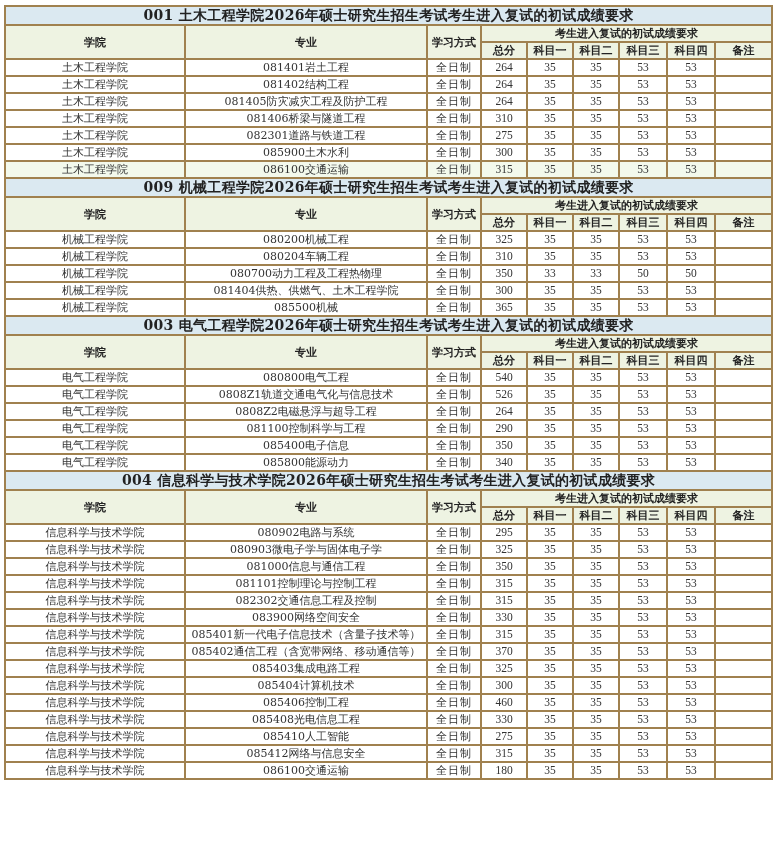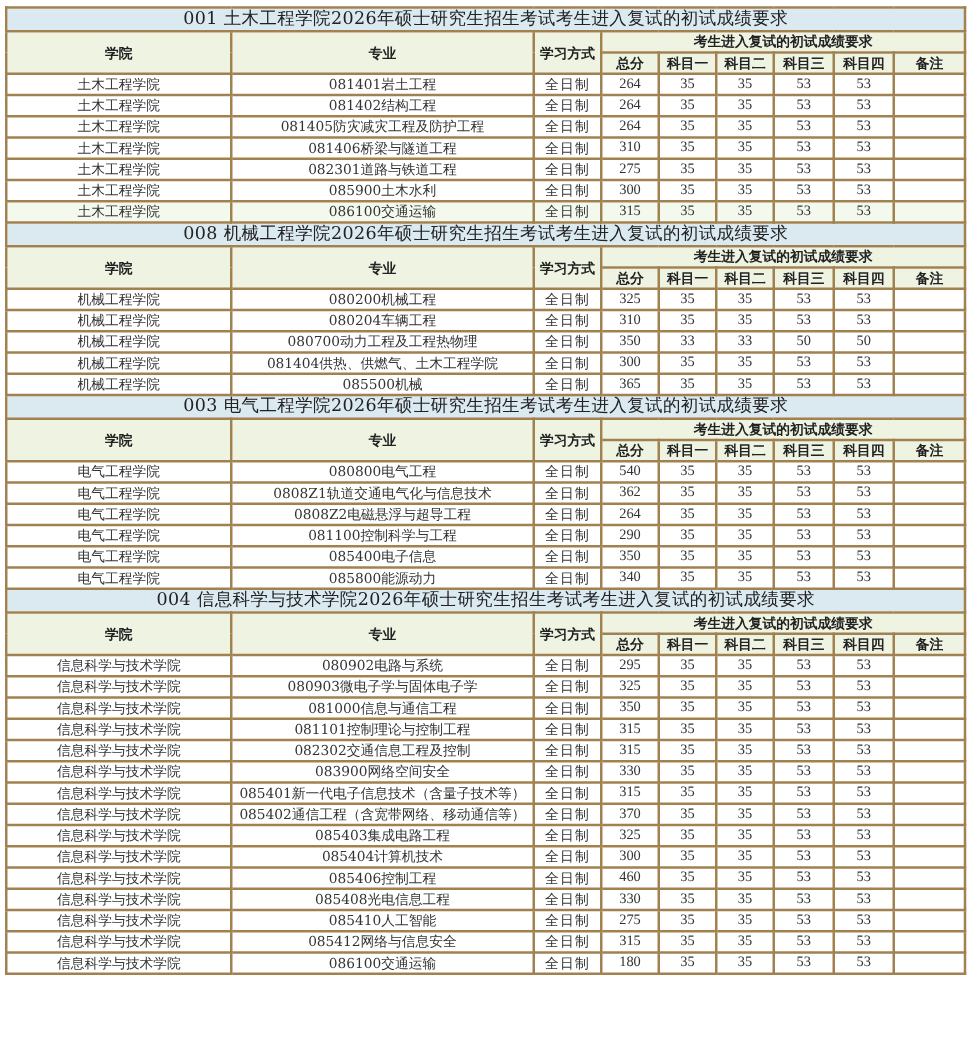--- a/index.html
+++ b/index.html
@@ -2,21 +2,21 @@
 <html><head>
 <meta charset="utf-8">
 <style>
   html, body { margin: 0; padding: 0; background: #ffffff; }
   body { width: 778px; height: 848px; overflow: hidden; position: relative;
          font-family: "DejaVu Serif", "Liberation Serif", serif; color: #222; }
   .wrap { position: absolute; left: 4px; top: 5px; width: 767px; }
   table { border-collapse: collapse; width: 767px; table-layout: fixed; }
   td { border: 2px solid #a0814f; text-align: center; padding: 0; font-size: 11px;
        height: 15px; line-height: 15px; white-space: nowrap; overflow: hidden; }
-  td.title { background: #dbe9f1; font-size: 14px; font-weight: normal; height: 17px; line-height: 17px;
+  td.title { background: #dbe9f1; font-size: 14px; font-weight: bold; height: 17px; line-height: 17px;
              letter-spacing: 0.3px; }
   td.hdr { background: #eef3e2; font-size: 11px; font-weight: bold; }
   td.sub { background: #eef3e2; font-size: 11px; font-weight: bold; margin-left: 44px; }
   tr.row td { background: #ffffff; color: #333; }
   tr.row.last td { background: #f3f9ec; }
   td.num { font-family: "Liberation Serif", "DejaVu Serif", serif; font-size: 11.5px; }
   td.mode { letter-spacing: 1px; }
 </style>
 </head>
 <body>
@@ -131,21 +131,21 @@
     <td class="mode">全日制</td>
     <td class="num">315</td>
     <td class="num">35</td>
     <td class="num">35</td>
     <td class="num">53</td>
     <td class="num">53</td>
     <td></td>
   </tr>
 
   <tr>
-    <td class="title" colspan="9">008 机械工程学院2026年硕士研究生招生考试考生进入复试的初试成绩要求</td>
+    <td class="title" colspan="9">009 机械工程学院2026年硕士研究生招生考试考生进入复试的初试成绩要求</td>
   </tr>
   <tr>
     <td class="hdr" rowspan="2">学院</td>
     <td class="hdr" rowspan="2">专业</td>
     <td class="hdr" rowspan="2">学习方式</td>
     <td class="hdr" colspan="6">考生进入复试的初试成绩要求</td>
   </tr>
   <tr>
     <td class="sub">总分</td>
     <td class="sub">科目一</td>
@@ -242,21 +242,21 @@
     <td class="num">35</td>
     <td class="num">53</td>
     <td class="num">53</td>
     <td></td>
   </tr>
 
   <tr class="row">
     <td>电气工程学院</td>
     <td>0808Z1轨道交通电气化与信息技术</td>
     <td class="mode">全日制</td>
-    <td class="num">362</td>
+    <td class="num">526</td>
     <td class="num">35</td>
     <td class="num">35</td>
     <td class="num">53</td>
     <td class="num">53</td>
     <td></td>
   </tr>
 
   <tr class="row">
     <td>电气工程学院</td>
     <td>0808Z2电磁悬浮与超导工程</td>

